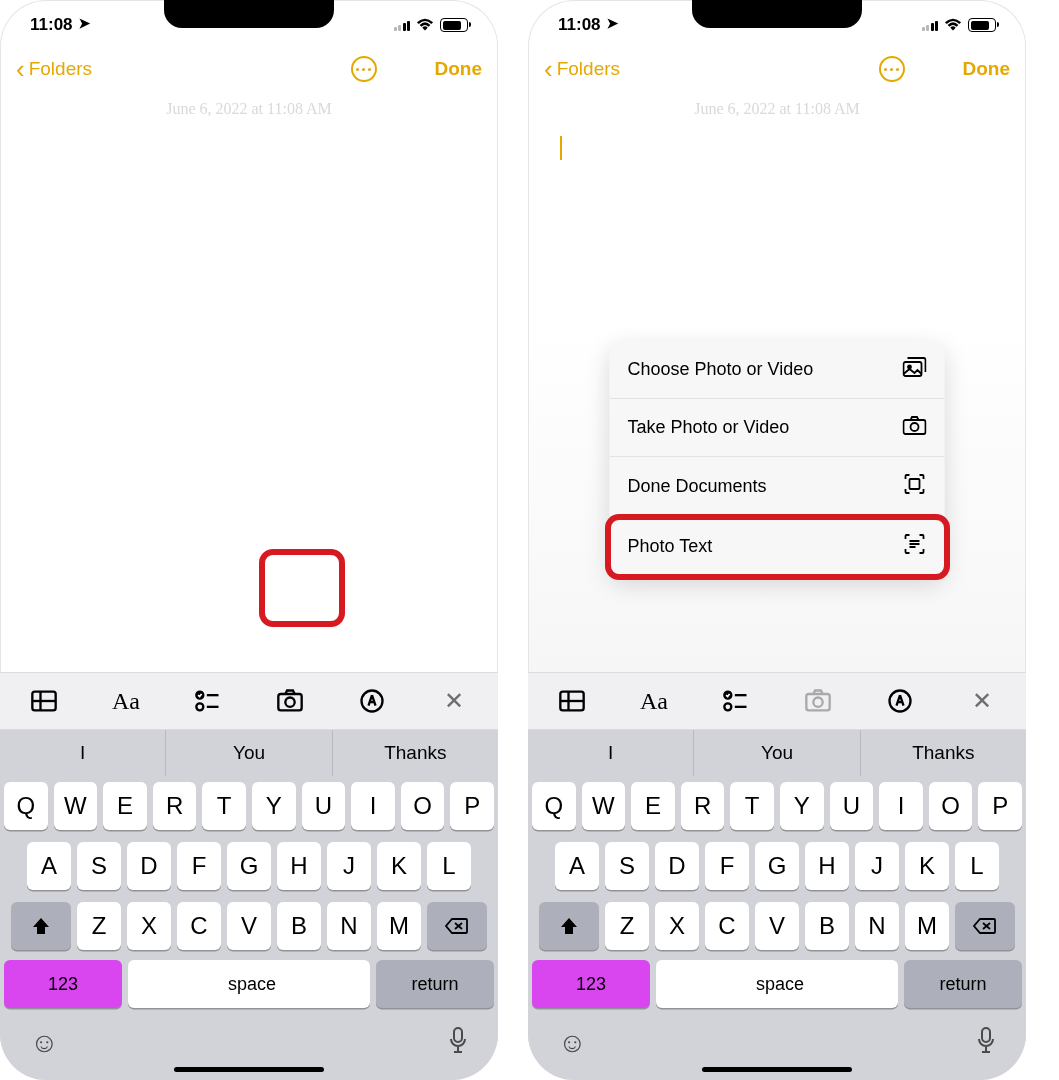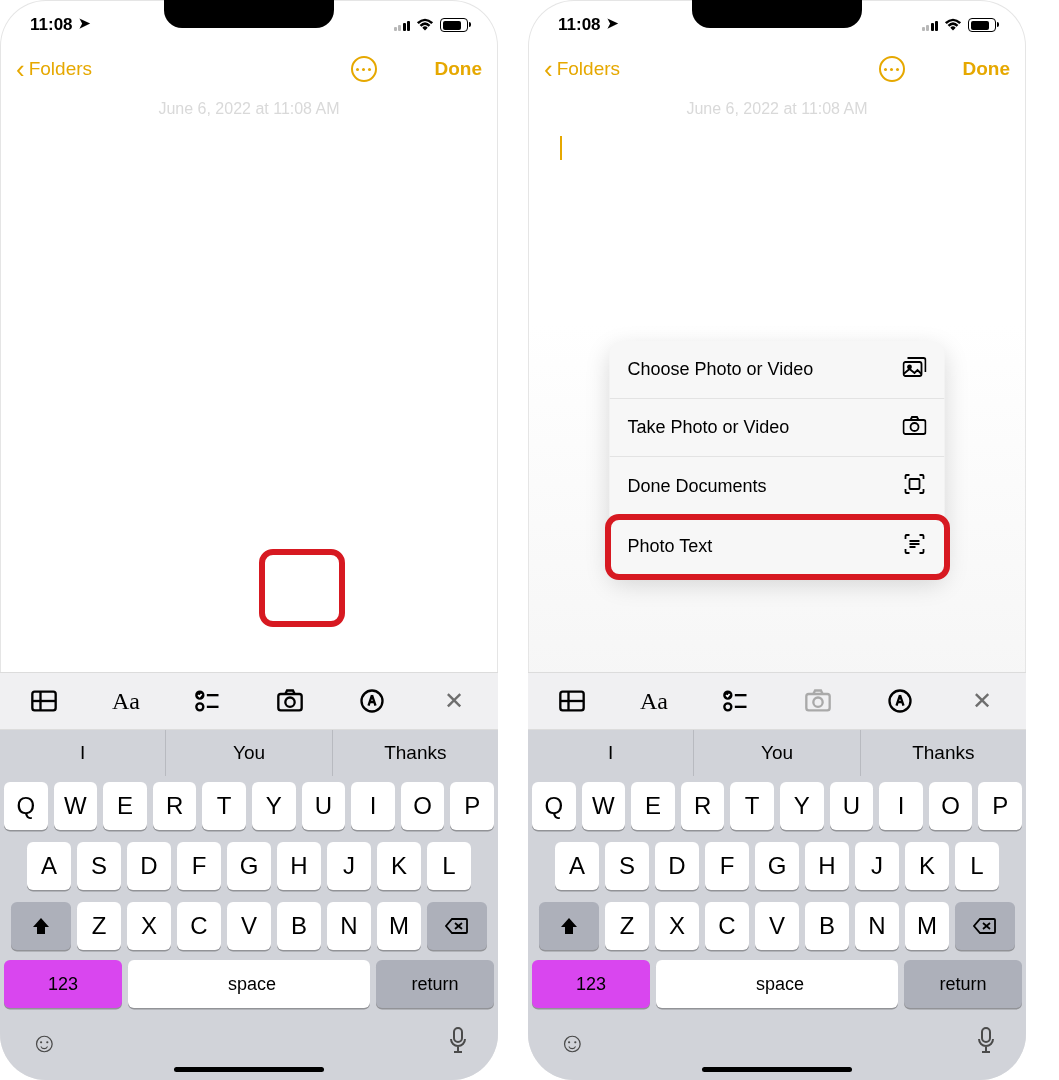--- a/index.html
+++ b/index.html
@@ -66,20 +66,21 @@
   .more-icon {
     width: 26px; height: 26px; border: 2px solid #e6a800; border-radius: 50%;
     display: flex; align-items: center; justify-content: center; gap: 3px;
   }
   .more-icon span { width: 3px; height: 3px; border-radius: 50%; background: #e6a800; }
 
   .note-body {
     flex: 1;
     padding: 8px 32px;
     position: relative;
+    font-family: Liberation Serif, serif;
   }
   .note-date { color: #d9d9d9; font-size: 16px; text-align: center; }
   .cursor { display:inline-block; width: 2px; height: 24px; background: #e6a800; margin-top: 18px; }
 
   .dim-overlay {
     position: absolute; left:0; right:0; bottom:0; top:40%;
     background: linear-gradient(to bottom, rgba(255,255,255,0), rgba(230,230,230,0.35));
     pointer-events: none;
   }
 

